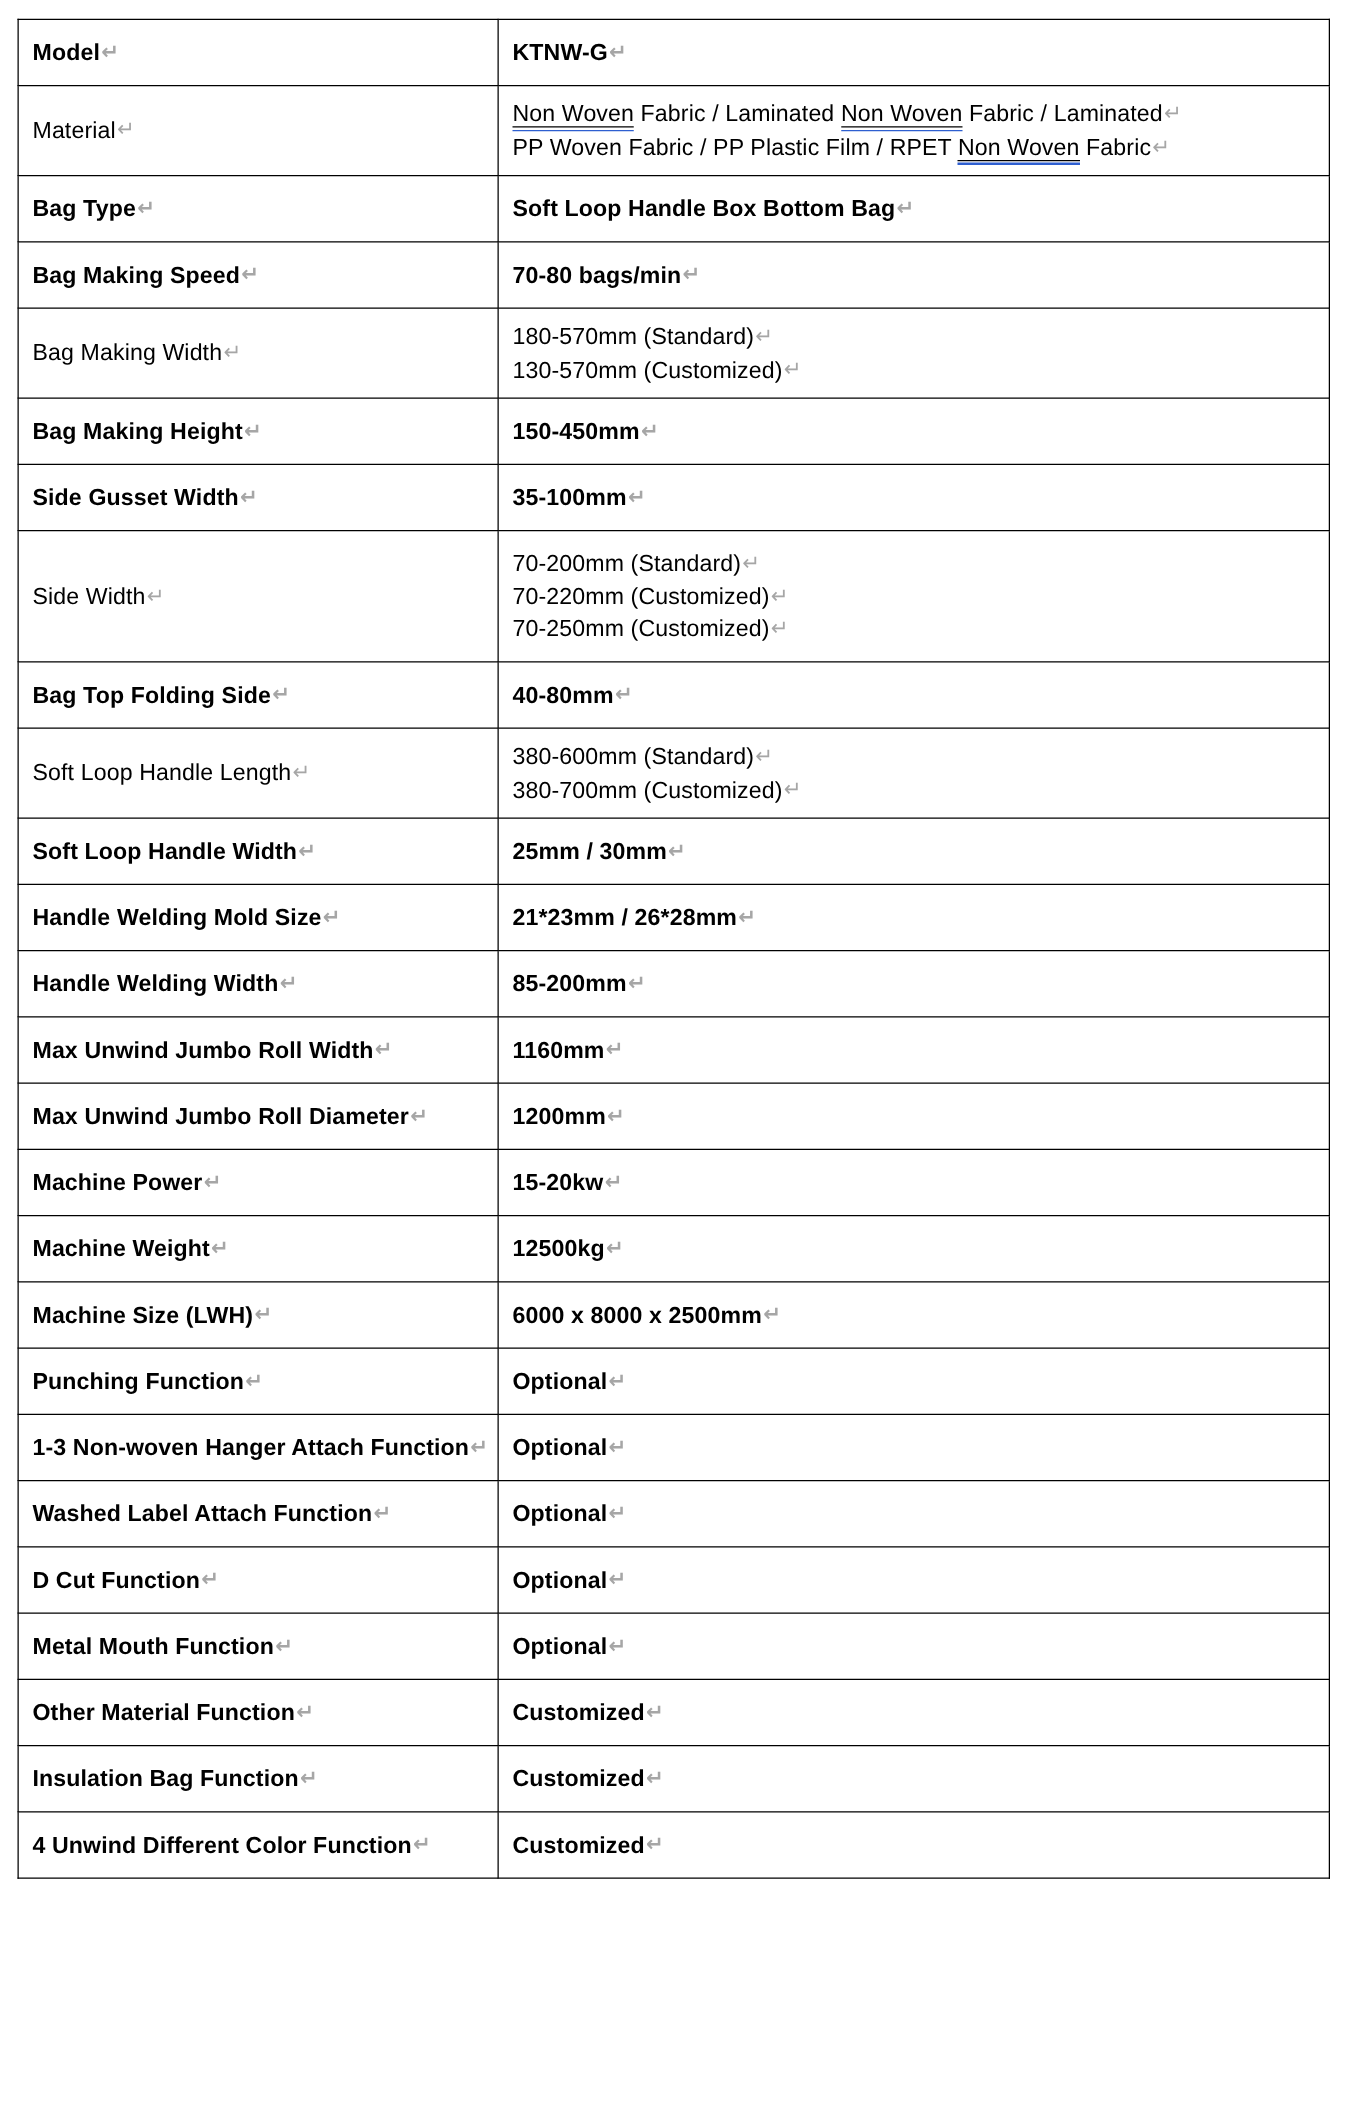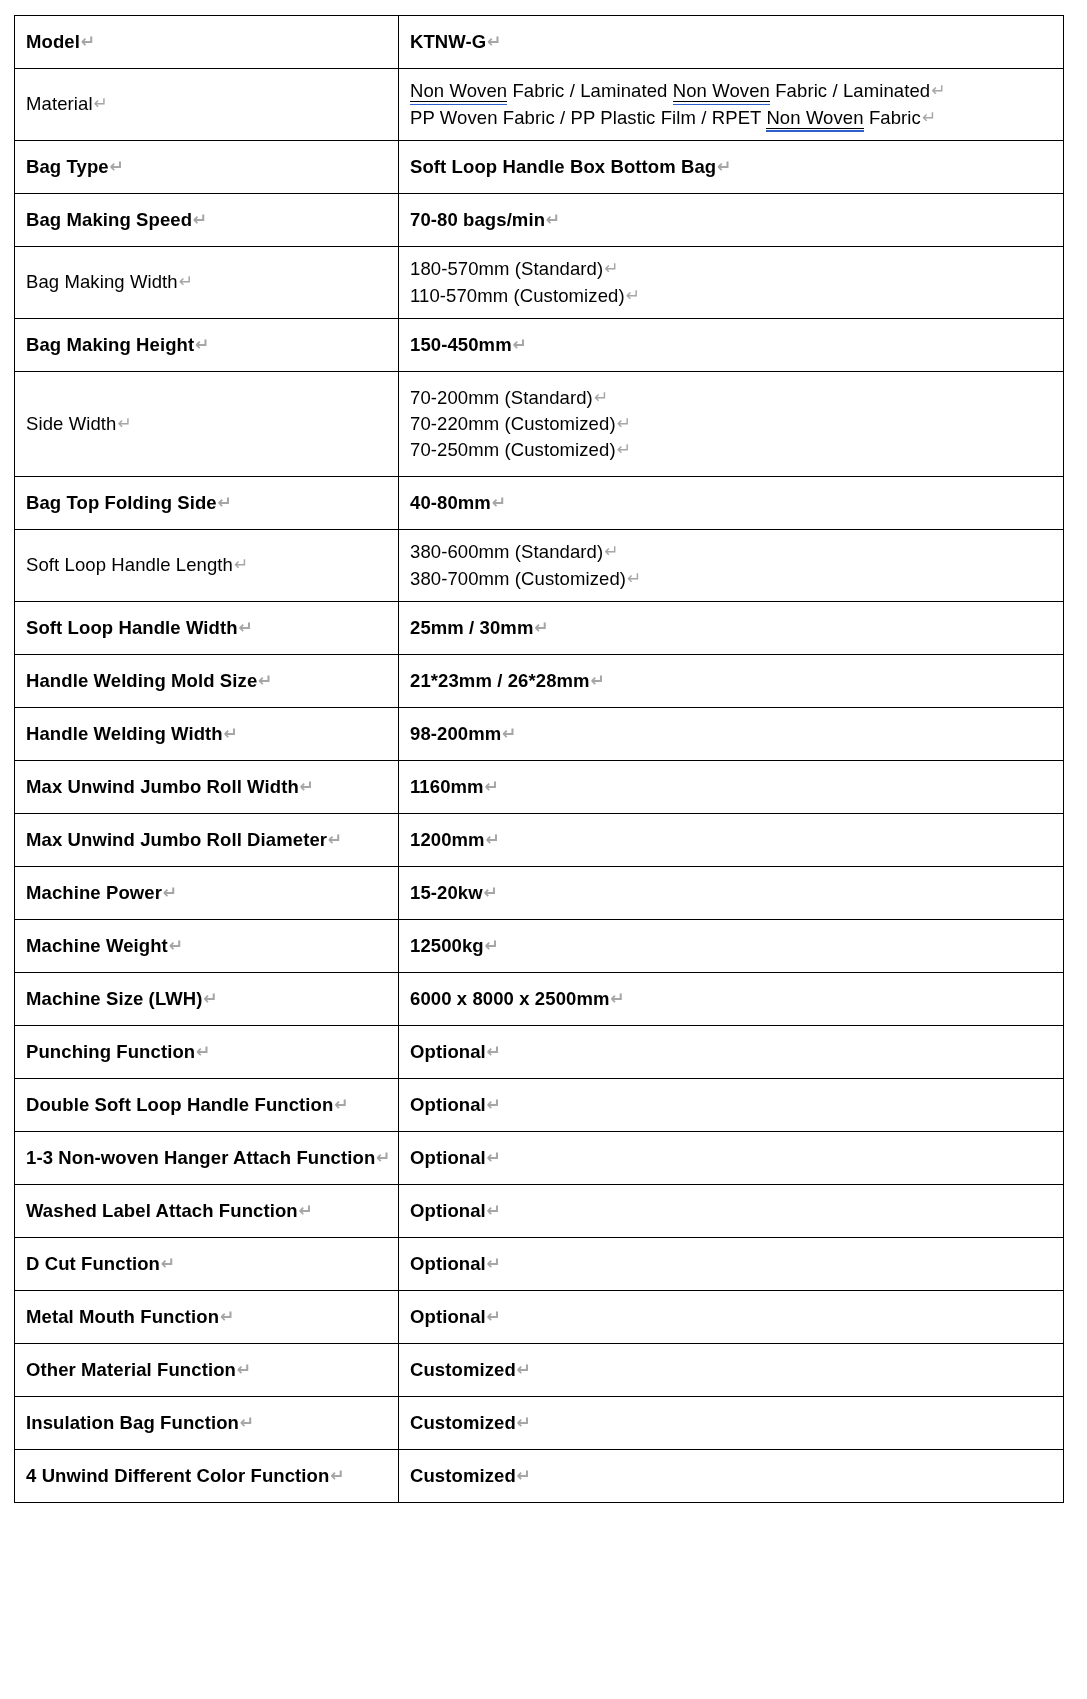--- a/index.html
+++ b/index.html
@@ -151,33 +151,45 @@
         </tr>
         <tr class="row-two-line">
           <td>
             <span class="cell-inner">
               <span class="cell-line"><span>Bag Making Width</span><span class="pilcrow">↵</span></span>
             </span>
           </td>
           <td>
             <span class="cell-inner">
               <span class="cell-line"><span>180-570mm (Standard)</span><span class="pilcrow">↵</span></span>
-              <span class="cell-line"><span>110-570mm (Customized)</span><span class="pilcrow">↵</span></span>
+              <span class="cell-line"><span>130-570mm (Customized)</span><span class="pilcrow">↵</span></span>
             </span>
           </td>
         </tr>
         <tr class="row-default">
           <td>
             <span class="cell-inner">
               <span class="cell-line"><span>Bag Making Height</span><span class="pilcrow">↵</span></span>
             </span>
           </td>
           <td>
             <span class="cell-inner">
               <span class="cell-line"><span>150-450mm</span><span class="pilcrow">↵</span></span>
+            </span>
+          </td>
+        </tr>
+        <tr class="row-default">
+          <td>
+            <span class="cell-inner">
+              <span class="cell-line"><span>Side Gusset Width</span><span class="pilcrow">↵</span></span>
+            </span>
+          </td>
+          <td>
+            <span class="cell-inner">
+              <span class="cell-line"><span>35-100mm</span><span class="pilcrow">↵</span></span>
             </span>
           </td>
         </tr>
         <tr class="row-three-line">
           <td>
             <span class="cell-inner">
               <span class="cell-line"><span>Side Width</span><span class="pilcrow">↵</span></span>
             </span>
           </td>
           <td>
@@ -238,21 +250,21 @@
           </td>
         </tr>
         <tr class="row-default">
           <td>
             <span class="cell-inner">
               <span class="cell-line"><span>Handle Welding Width</span><span class="pilcrow">↵</span></span>
             </span>
           </td>
           <td>
             <span class="cell-inner">
-              <span class="cell-line"><span>98-200mm</span><span class="pilcrow">↵</span></span>
+              <span class="cell-line"><span>85-200mm</span><span class="pilcrow">↵</span></span>
             </span>
           </td>
         </tr>
         <tr class="row-default">
           <td>
             <span class="cell-inner">
               <span class="cell-line"><span>Max Unwind Jumbo Roll Width</span><span class="pilcrow">↵</span></span>
             </span>
           </td>
           <td>
@@ -306,32 +318,20 @@
           <td>
             <span class="cell-inner">
               <span class="cell-line"><span>6000 x 8000 x 2500mm</span><span class="pilcrow">↵</span></span>
             </span>
           </td>
         </tr>
         <tr class="row-default">
           <td>
             <span class="cell-inner">
               <span class="cell-line"><span>Punching Function</span><span class="pilcrow">↵</span></span>
-            </span>
-          </td>
-          <td>
-            <span class="cell-inner">
-              <span class="cell-line"><span>Optional</span><span class="pilcrow">↵</span></span>
-            </span>
-          </td>
-        </tr>
-        <tr class="row-default">
-          <td>
-            <span class="cell-inner">
-              <span class="cell-line"><span>Double Soft Loop Handle Function</span><span class="pilcrow">↵</span></span>
             </span>
           </td>
           <td>
             <span class="cell-inner">
               <span class="cell-line"><span>Optional</span><span class="pilcrow">↵</span></span>
             </span>
           </td>
         </tr>
         <tr class="row-default">
           <td>

